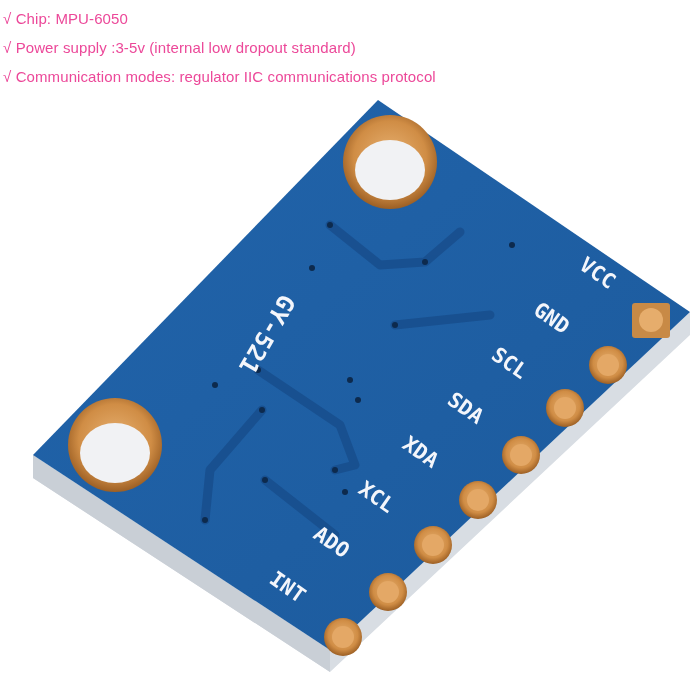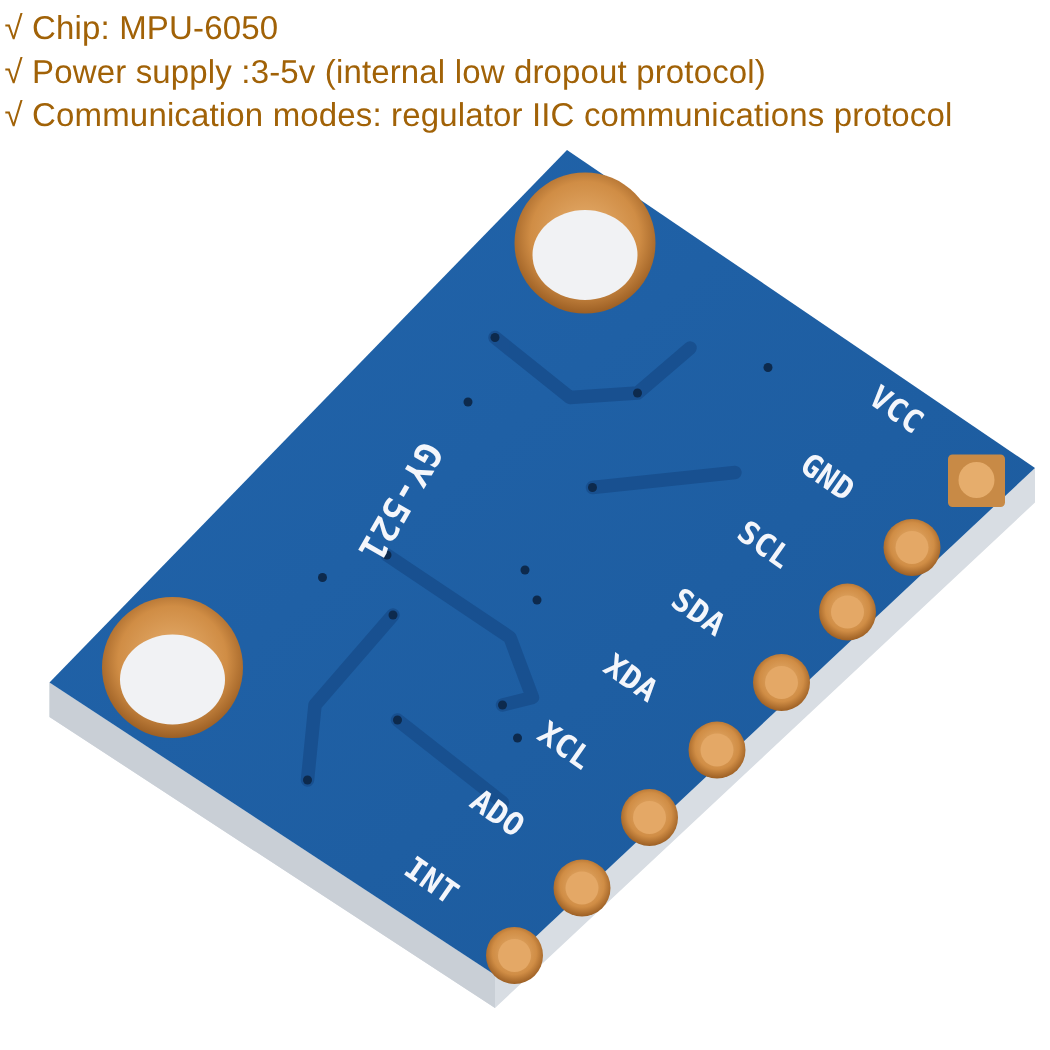--- a/index.html
+++ b/index.html
@@ -1,28 +1,28 @@
 <!DOCTYPE html>
 <html><head>
   <meta charset="utf-8">
   <style>
     html, body { margin: 0; padding: 0; background: #ffffff; }
     body { width: 700px; height: 700px; position: relative; overflow: hidden; font-family: "Liberation Sans", sans-serif; }
     .specs { position: absolute; left: 3px; top: 4px; z-index: 2; }
-    .spec-line { font-size: 22px; line-height: 29px; color: #a16207; white-space: nowrap; letter-spacing: 0.1px; }
+    .spec-line { font-size: 15px; line-height: 29px; color: #ec4899; white-space: nowrap; letter-spacing: 0.1px; }
     .board-svg { position: absolute; left: 0; top: 0; width: 700px; height: 700px; z-index: 1; }
     .pin-label { font-family: "DejaVu Sans Mono", monospace; font-size: 21px; fill: #f4f6fb; font-weight: bold; }
     .model-label { font-family: "DejaVu Sans Mono", monospace; font-size: 24px; fill: #f4f6fb; font-weight: bold; }
   </style>
 </head>
 <body>
 
 <div class="specs">
   <div class="spec-line"><span>√</span> <span>Chip: MPU-6050</span></div>
-  <div class="spec-line"><span>√</span> <span>Power supply :3-5v (internal low dropout protocol)</span></div>
+  <div class="spec-line"><span>√</span> <span>Power supply :3-5v (internal low dropout standard)</span></div>
   <div class="spec-line"><span>√</span> <span>Communication modes: regulator IIC communications protocol</span></div>
 </div>
 
 <svg class="board-svg" viewBox="0 0 700 700">
   <defs>
     <radialGradient id="goldGrad" cx="50%" cy="45%" r="55%">
       <stop offset="0%" stop-color="#e8b273"></stop>
       <stop offset="70%" stop-color="#d08d45"></stop>
       <stop offset="100%" stop-color="#9c5f24"></stop>
     </radialGradient>

